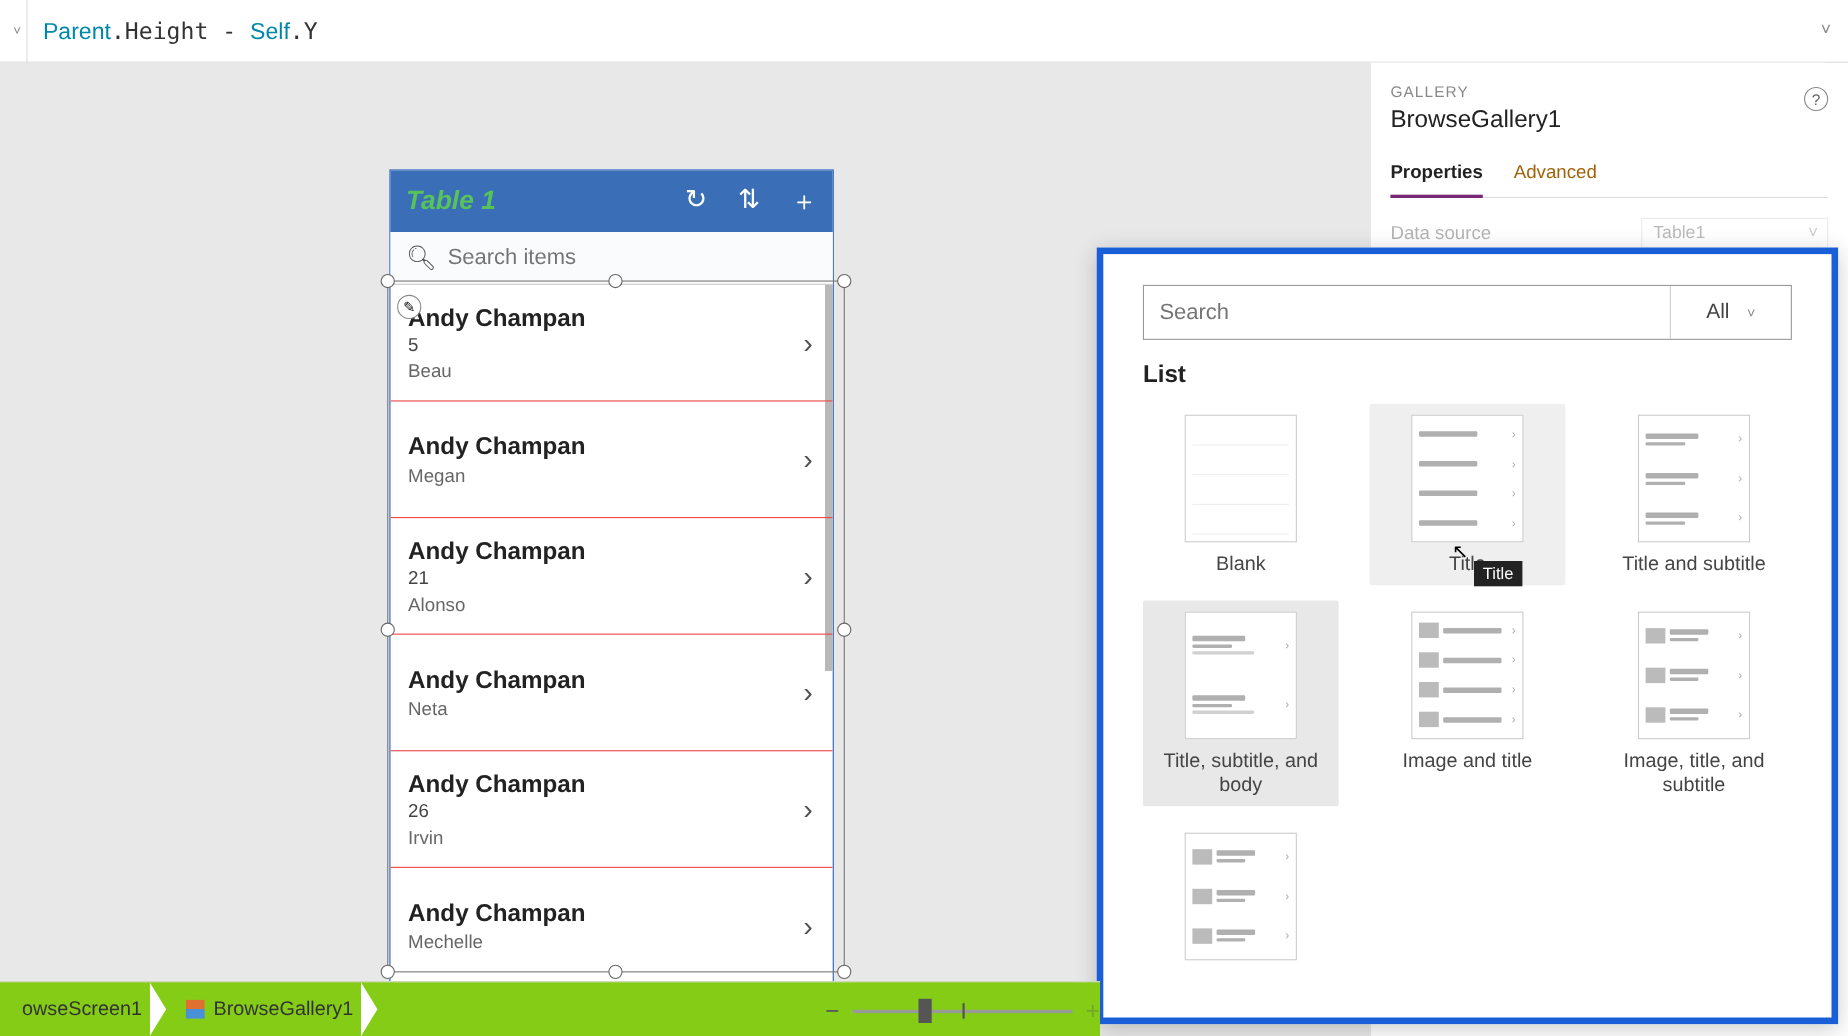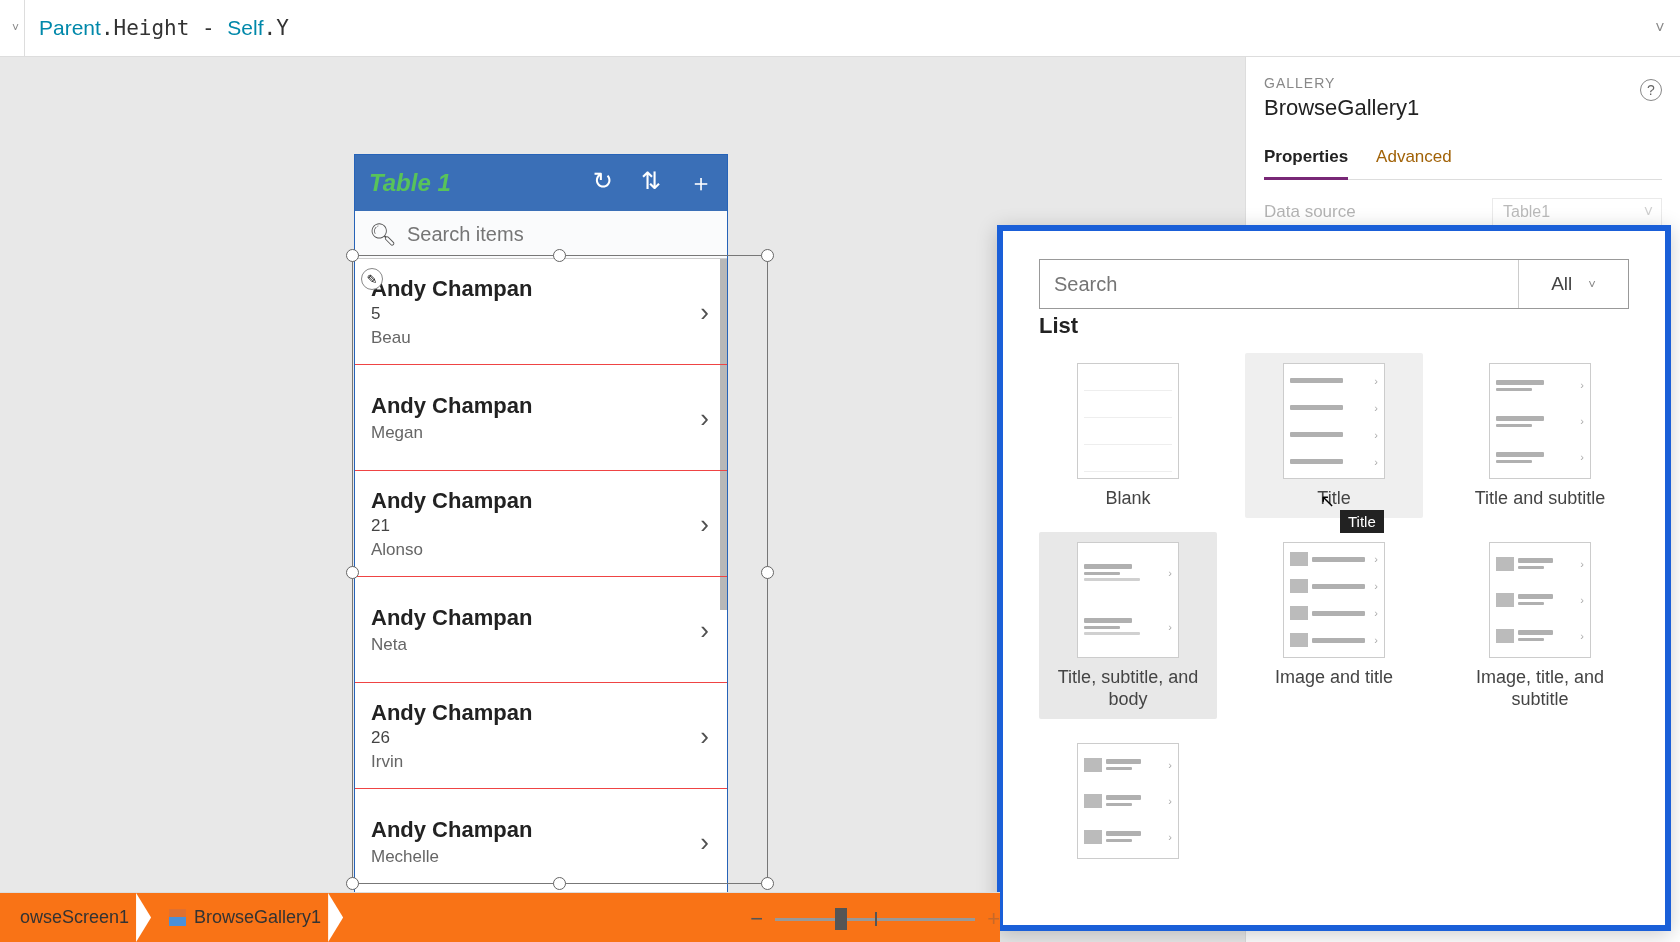--- a/index.html
+++ b/index.html
@@ -11,21 +11,21 @@
   .formula-text { flex: 1; padding-left: 14px; font-size: 21px; color: #333; font-family: Consolas, monospace; }
   .formula-text .kw { color: #08a; }
   .formula-expand { width: 40px; text-align: center; color: #888; font-size: 16px;}
 
   
   .canvas { position: absolute; top: 57px; left: 0; right: 435px; bottom: 50px; background: #e8e8e8; }
   .vscroll { position: absolute; right: 0; top: 57px; width: 20px; bottom: 50px; background: #f1f1f1; }
   .vscroll .thumb { width: 100%; height: 40px; background: #c1c1c1; }
   
   
-  .phone { position: absolute; left: 355px; top: 98px; width: 372px; height: 742px; background: #fff; box-shadow: 0 0 0 1px #2663b8; }
+  .phone { position: absolute; left: 355px; top: 98px; width: 402px; height: 742px; background: #fff; box-shadow: 0 0 0 1px #2663b8; }
   .phone-header { height: 56px; background: #3a6fb7; display: flex; align-items: center; padding: 0 14px; }
   .phone-title { flex: 1; color: #58c35a; font-size: 24px; font-style: italic; font-weight: 600; }
   .phone-icons { display: flex; gap: 28px; }
   .phone-icons span { color: #fff; font-size: 24px; }
   .phone-search { height: 48px; border-bottom: 1px solid #ccc; display: flex; align-items: center; padding: 0 14px; gap: 10px; background: #fafbfc;}
   .phone-search .mag { font-size: 22px; color: #555; }
   .phone-search input { border: none; outline: none; font-size: 20px; flex:1; color:#777; background: transparent;}
   .gallery-wrap { position: relative; height: calc(100% - 104px); }
   .gallery-list { height: 100%; overflow: hidden; }
   .gal-item { border-bottom: 1px solid #ef4444; padding: 10px 16px; position: relative; height: 106px; display:flex; flex-direction:column; justify-content:center;}
@@ -48,21 +48,21 @@
   .rp-tabs { display: flex; gap: 28px; margin-top: 20px; border-bottom: 1px solid #ddd; }
   .rp-tab { padding: 6px 0 10px; font-size: 17px; color: #a16207; cursor: pointer; }
   .rp-tab.active { color: #222; font-weight:600; border-bottom: 3px solid #782776; margin-bottom: -1px; }
   .rp-row { display: flex; align-items: center; margin-top: 18px; opacity: .4;}
   .rp-row .lbl { flex: 1; font-size: 17px; color: #444; }
   .rp-row .val { border: 1px solid #ccc; padding: 4px 30px 4px 10px; font-size: 16px; color: #555; position: relative; min-width:170px;}
   .rp-row .val:after { content:"˅"; position:absolute; right:8px; top:4px; color:#888;}
 
   
   .picker { position: absolute; left: 997px; top: 225px; width: 674px; height: 706px; background: #fff; border: 6px solid #1a5fd8; box-shadow: 0 4px 20px rgba(0,0,0,.2); }
-  .picker-search { margin: 28px 36px 4px; height: 50px; border: 1px solid #999; display: flex; align-items: center; }
+  .picker-search { margin: 28px 36px 18px; height: 50px; border: 1px solid #999; display: flex; align-items: center; }
   .picker-search input { flex: 1; border: none; outline: none; padding: 0 14px; font-size: 20px; color: #666; }
   .picker-filter { width: 110px; height: 100%; border-left: 1px solid #ccc; display: flex; align-items: center; justify-content: center; gap: 16px; font-size: 19px; color: #444; }
   .picker-section { padding: 0 36px; }
   .picker-heading { font-size: 22px; font-weight: 600; color: #222; margin-bottom: 14px;}
   .picker-grid { display: grid; grid-template-columns: repeat(3, 1fr); gap: 14px 28px; }
   .picker-item { display: flex; flex-direction: column; align-items: center; padding: 10px 6px 8px; border-radius: 2px; cursor: pointer; }
   .picker-item.sel { background: #e8e8e8; }
   .picker-item.hov { background: #efefef; }
   .thumb-box { width: 102px; height: 116px; border: 1px solid #ccc; background: #fff; display: flex; flex-direction: column; padding: 6px; gap: 6px; }
   .tb-row { flex:1; display:flex; align-items:center; gap:4px; }
@@ -72,21 +72,21 @@
   .tb-chev { font-size:11px; color:#aaa; margin-left:auto;}
   .tb-img { width:18px; height:14px; background:#bbb; }
   .tb-col { display:flex; flex-direction:column; gap:3px; flex:1;}
   .picker-item .cap { text-align: center; font-size: 18px; color: #444; margin-top: 8px; line-height: 1.25; }
 
   .tooltip { position:absolute; background:#222; color:#fff; font-size:15px; padding:3px 8px; left:1340px; top:510px; }
 
   .cursor { position:absolute; left:1320px; top:490px; font-size:18px; color:#000; pointer-events:none;}
 
   
-  .footer { position: absolute; left: 0; bottom: 0; height: 50px; width: 1000px; background: #f97316; border-top: 1px solid #ddd; display: flex; align-items: center; }
+  .footer { position: absolute; left: 0; bottom: 0; height: 50px; width: 1000px; background: #84cc16; border-top: 1px solid #ddd; display: flex; align-items: center; }
   .bc-item { padding: 0 20px; height: 100%; display: flex; align-items: center; gap: 8px; font-size: 18px; color: #333; position: relative; }
   .bc-item:after { content:""; position:absolute; right:-12px; top:0; width:24px; height:100%; background:#fff; clip-path: polygon(0 0, 60% 50%, 0 100%); border-right:1px solid #ccc;}
   .bc-icon { width:17px; height:17px; display:inline-block; }
   .bc-icon.grid { background: linear-gradient(#e07030 50%, #4a90d9 50%); }
   
   
   .zoom { position: absolute; right: 680px; bottom: 10px; display: flex; align-items: center; gap: 12px; }
   .zoom .btn { font-size: 22px; color: #555; }
   .zoom .track { width: 200px; height: 3px; background: #999; position: relative; }
   .zoom .tick { position:absolute; width:2px; height:14px; background:#555; top:-6px; left:50%;}

